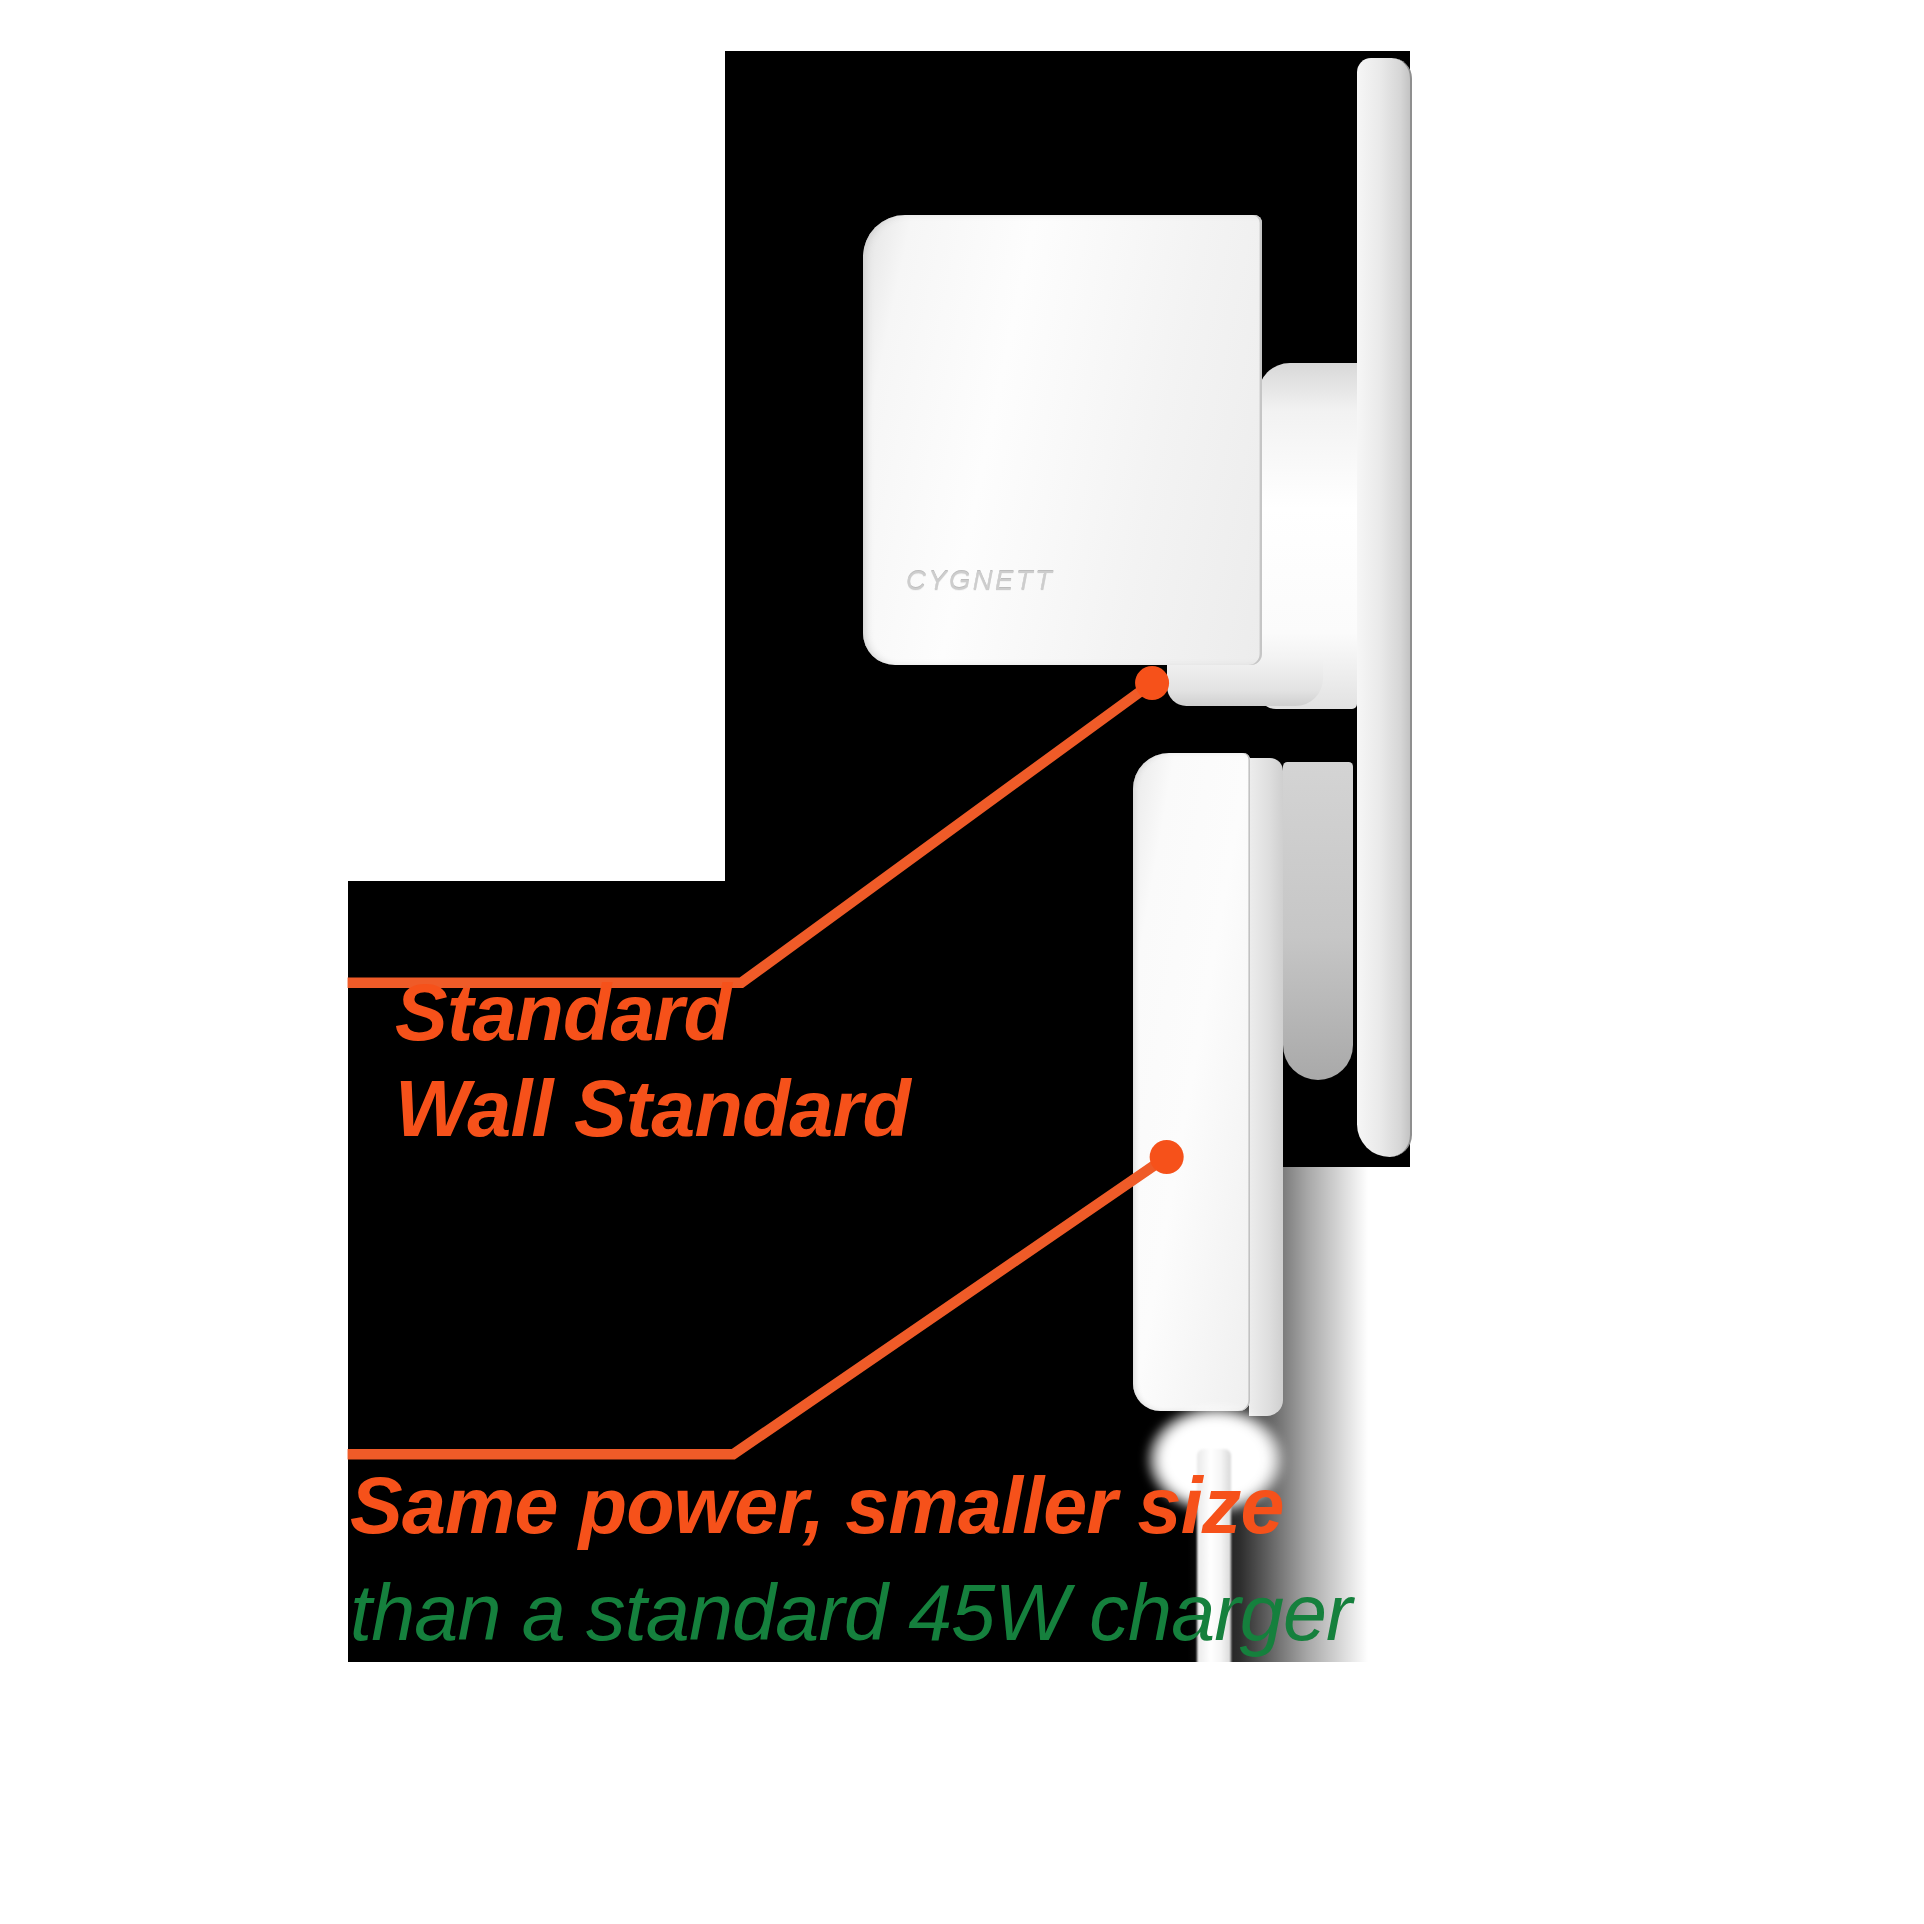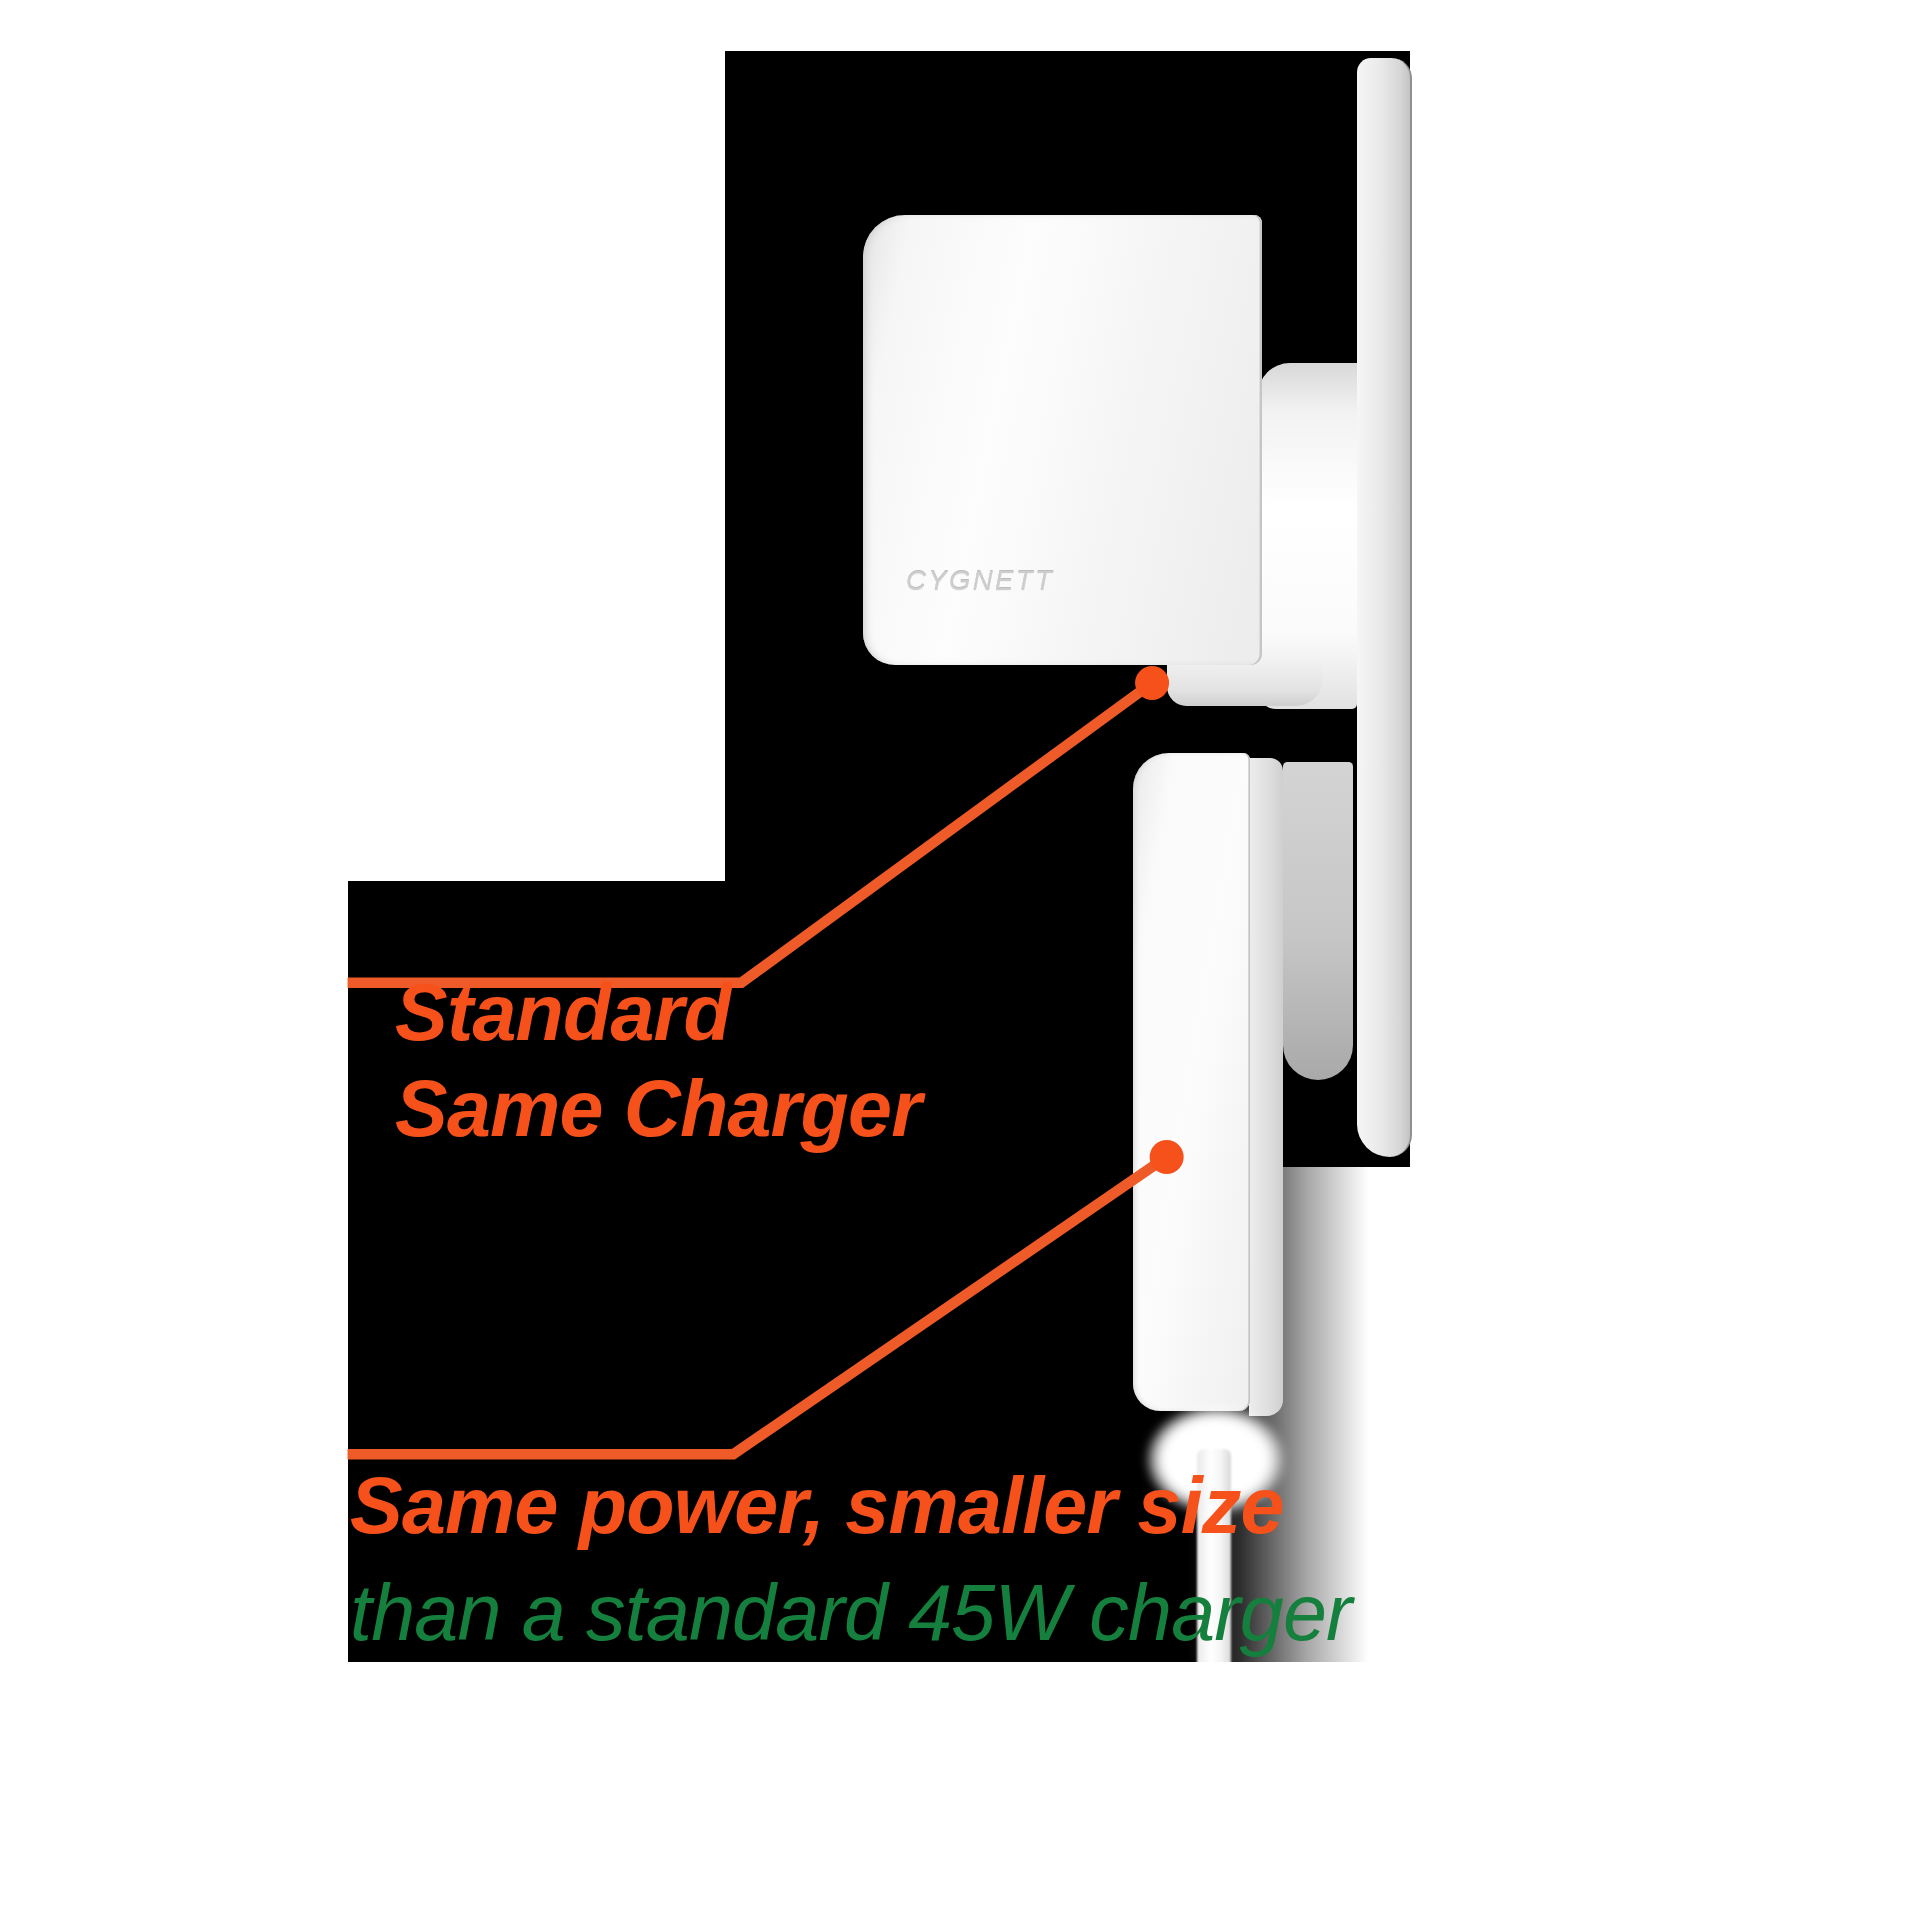--- a/index.html
+++ b/index.html
@@ -110,21 +110,21 @@
 
   <svg class="callouts" width="1925" height="1925" viewBox="0 0 2376 2376">
     <path d="M429 1213 H915 L1422 843" fill="none" stroke="#EF5B28" stroke-width="13"></path>
     <circle cx="1422" cy="843" r="21" fill="#F6511A"></circle>
     <path d="M429 1795 H905 L1440 1428" fill="none" stroke="#EF5B28" stroke-width="13"></path>
     <circle cx="1440" cy="1428" r="21" fill="#F6511A"></circle>
   </svg>
 
   <div class="caption" id="caption-1" style="color:#F6511A;">
     <span class="ln">Standard</span>
-    <span class="ln">Same Charger</span>
+    <span class="ln">Wall Standard</span>
   </div>
 
   <div class="caption" id="caption-2">
     <span class="ln" style="color:#F6511A;">Same power, smaller size</span>
     <span class="ln sub" style="color:#15803d;margin-top:9px;">than a standard 45W charger</span>
   </div>
 
 </div>
 
 

